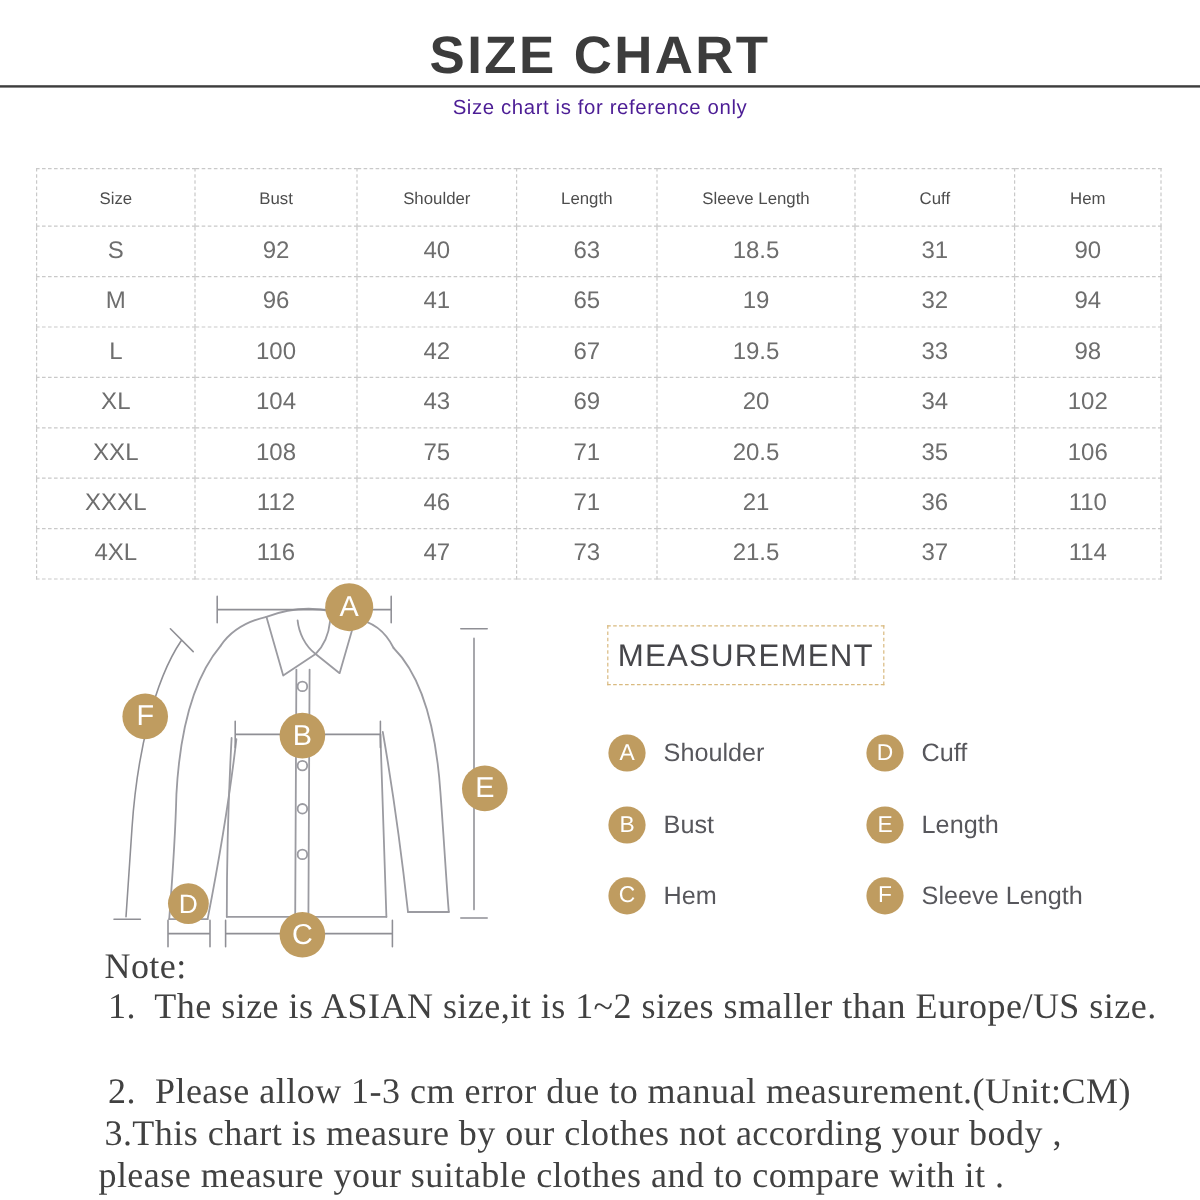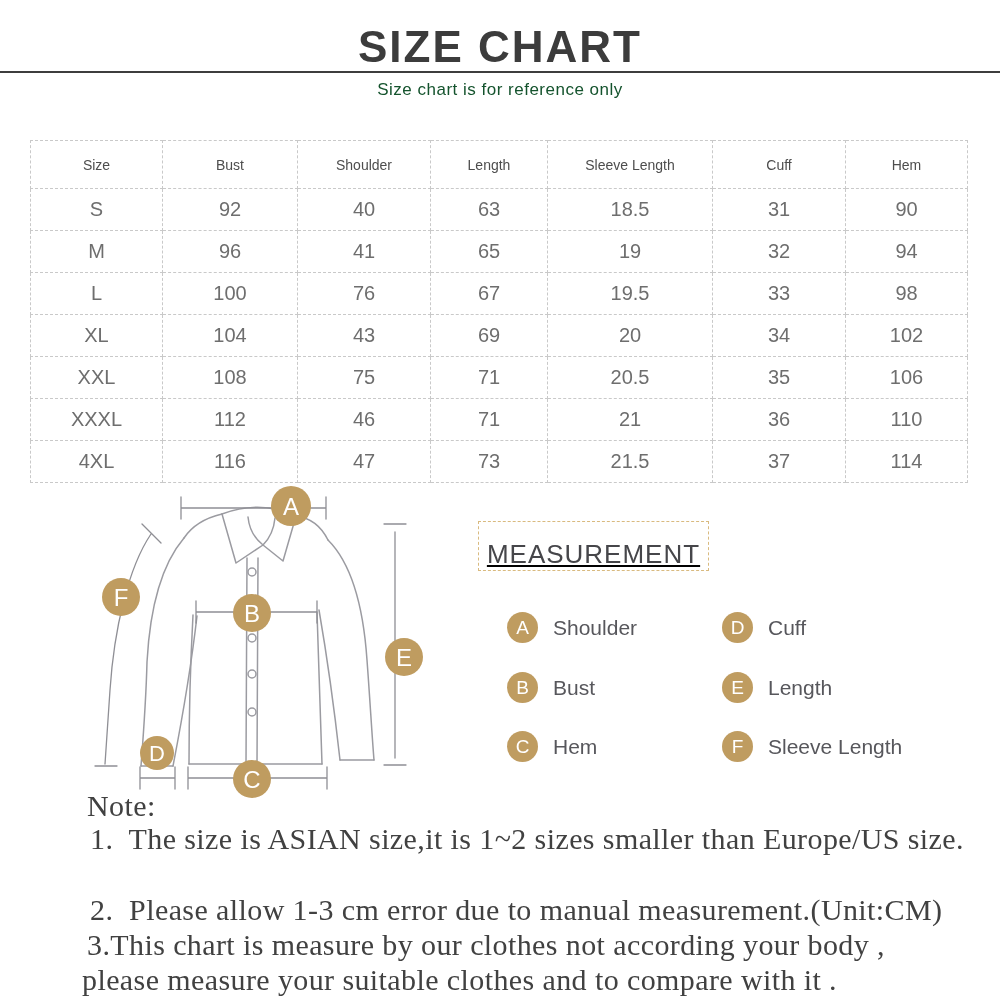--- a/index.html
+++ b/index.html
@@ -11,43 +11,43 @@
   .page-title{
     position:absolute;left:0;top:22px;width:1000px;text-align:center;
     font-size:44px;letter-spacing:2px;color:#3c3c3c;font-weight:700;
   }
   .title-rule{
     position:absolute;left:0;top:71px;width:1000px;height:0;
     border-top:2px solid #3d3d3d;
   }
   .page-subtitle{
     position:absolute;left:0;top:80px;width:1000px;text-align:center;
-    font-size:17px;letter-spacing:.5px;color:#14532d;
+    font-size:17px;letter-spacing:.5px;color:#4c1d95;
   }
   
   table.size-table{
     position:absolute;left:30px;top:140px;width:937px;
     border-collapse:collapse;table-layout:fixed;
   }
   .size-table th,.size-table td{
     border:1px dashed #c9c9c9;text-align:center;font-weight:400;
     font-size:20px;color:#6e6e6e;padding:0;
   }
   .size-table th{height:47px;color:#4d4d4d;font-size:14px;}
   .size-table td{height:41px;}
   
   svg.shirt{position:absolute;left:85px;top:485px;width:420px;height:320px;}
   .marker-letter{
     fill:#ffffff;font-family:"Liberation Sans",sans-serif;
     text-anchor:middle;dominant-baseline:central;
   }
   
   .measure-box{
-    position:absolute;left:478px;top:521px;width:229px;height:48px;
-    border:1px dashed #d9ba7f;display:flex;align-items:flex-end;justify-content:center;text-decoration:underline;
+    position:absolute;left:506px;top:521px;width:229px;height:48px;
+    border:1px dashed #d9ba7f;display:flex;align-items:center;justify-content:center;
   }
   .measure-box span{font-size:26px;letter-spacing:1px;color:#46464a;}
   .legend-item{position:absolute;display:flex;align-items:center;}
   .legend-dot{
     width:31px;height:31px;border-radius:50%;background:#bf9c60;
     color:#fff;font-size:19px;line-height:31px;text-align:center;flex:0 0 31px;
   }
   .legend-label{margin-left:15px;font-size:21px;color:#57575c;white-space:nowrap;}
   .li-1{left:507px;top:612px;} .li-2{left:507px;top:672px;} .li-3{left:507px;top:731px;}
   .li-4{left:722px;top:612px;} .li-5{left:722px;top:672px;} .li-6{left:722px;top:731px;}
@@ -108,21 +108,21 @@
         <td>96</td>
         <td>41</td>
         <td>65</td>
         <td>19</td>
         <td>32</td>
         <td>94</td>
       </tr>
       <tr>
         <td>L</td>
         <td>100</td>
-        <td>76</td>
+        <td>42</td>
         <td>67</td>
         <td>19.5</td>
         <td>33</td>
         <td>98</td>
       </tr>
       <tr>
         <td>XL</td>
         <td>104</td>
         <td>43</td>
         <td>69</td>

